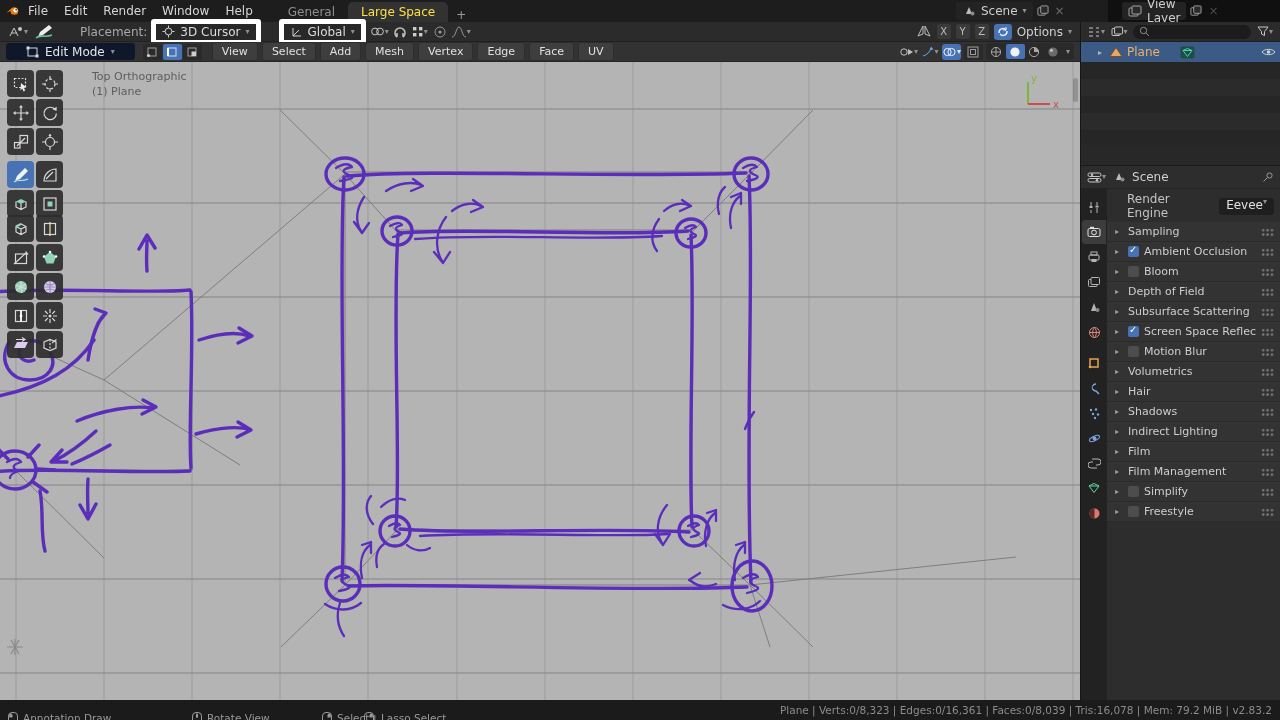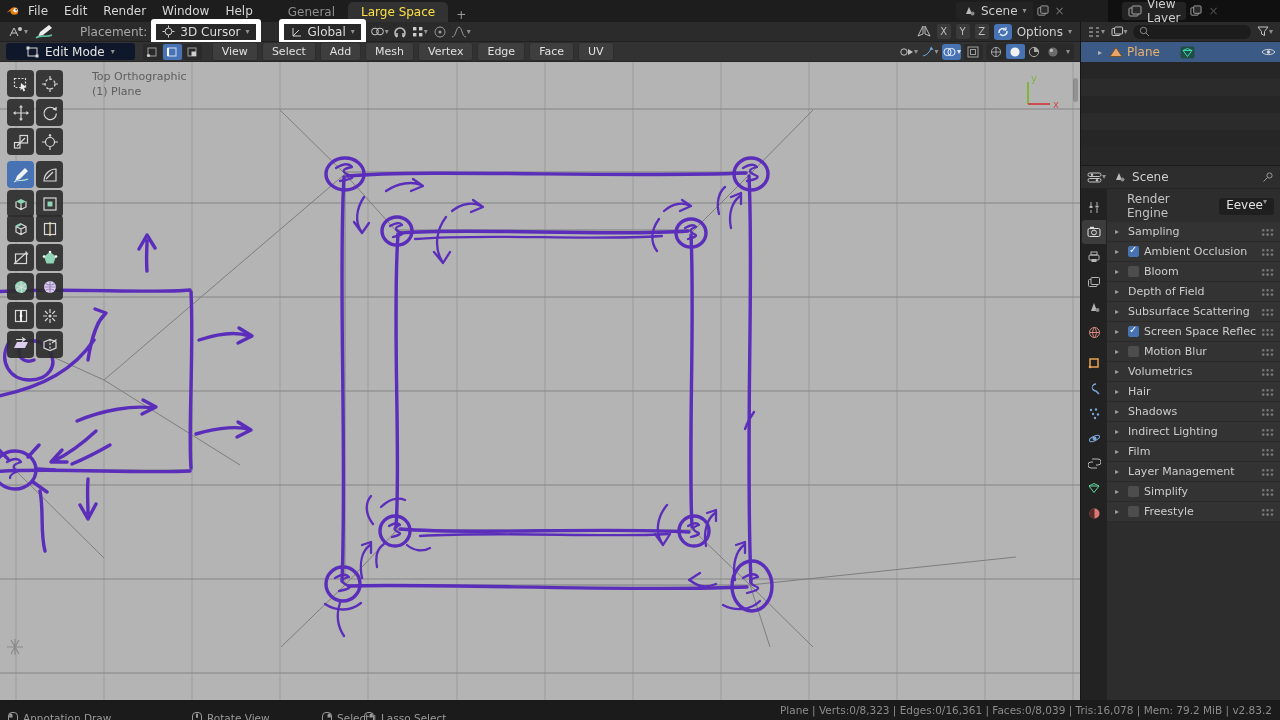--- a/index.html
+++ b/index.html
@@ -786,21 +786,21 @@
         <span class="plabel">Indirect Lighting</span>
         <span class="dots"></span>
       </div>
     <div class="prow">
         <span class="exp">▸</span>
         <span class="plabel">Film</span>
         <span class="dots"></span>
       </div>
     <div class="prow">
         <span class="exp">▸</span>
-        <span class="plabel">Layer Management</span>
+        <span class="plabel">Film Management</span>
         <span class="dots"></span>
       </div>
     <div class="prow">
         <span class="exp">▸</span>
         <span class="cb"></span>
         <span class="plabel">Simplify</span>
         <span class="dots"></span>
       </div>
     <div class="prow">
         <span class="exp">▸</span>

